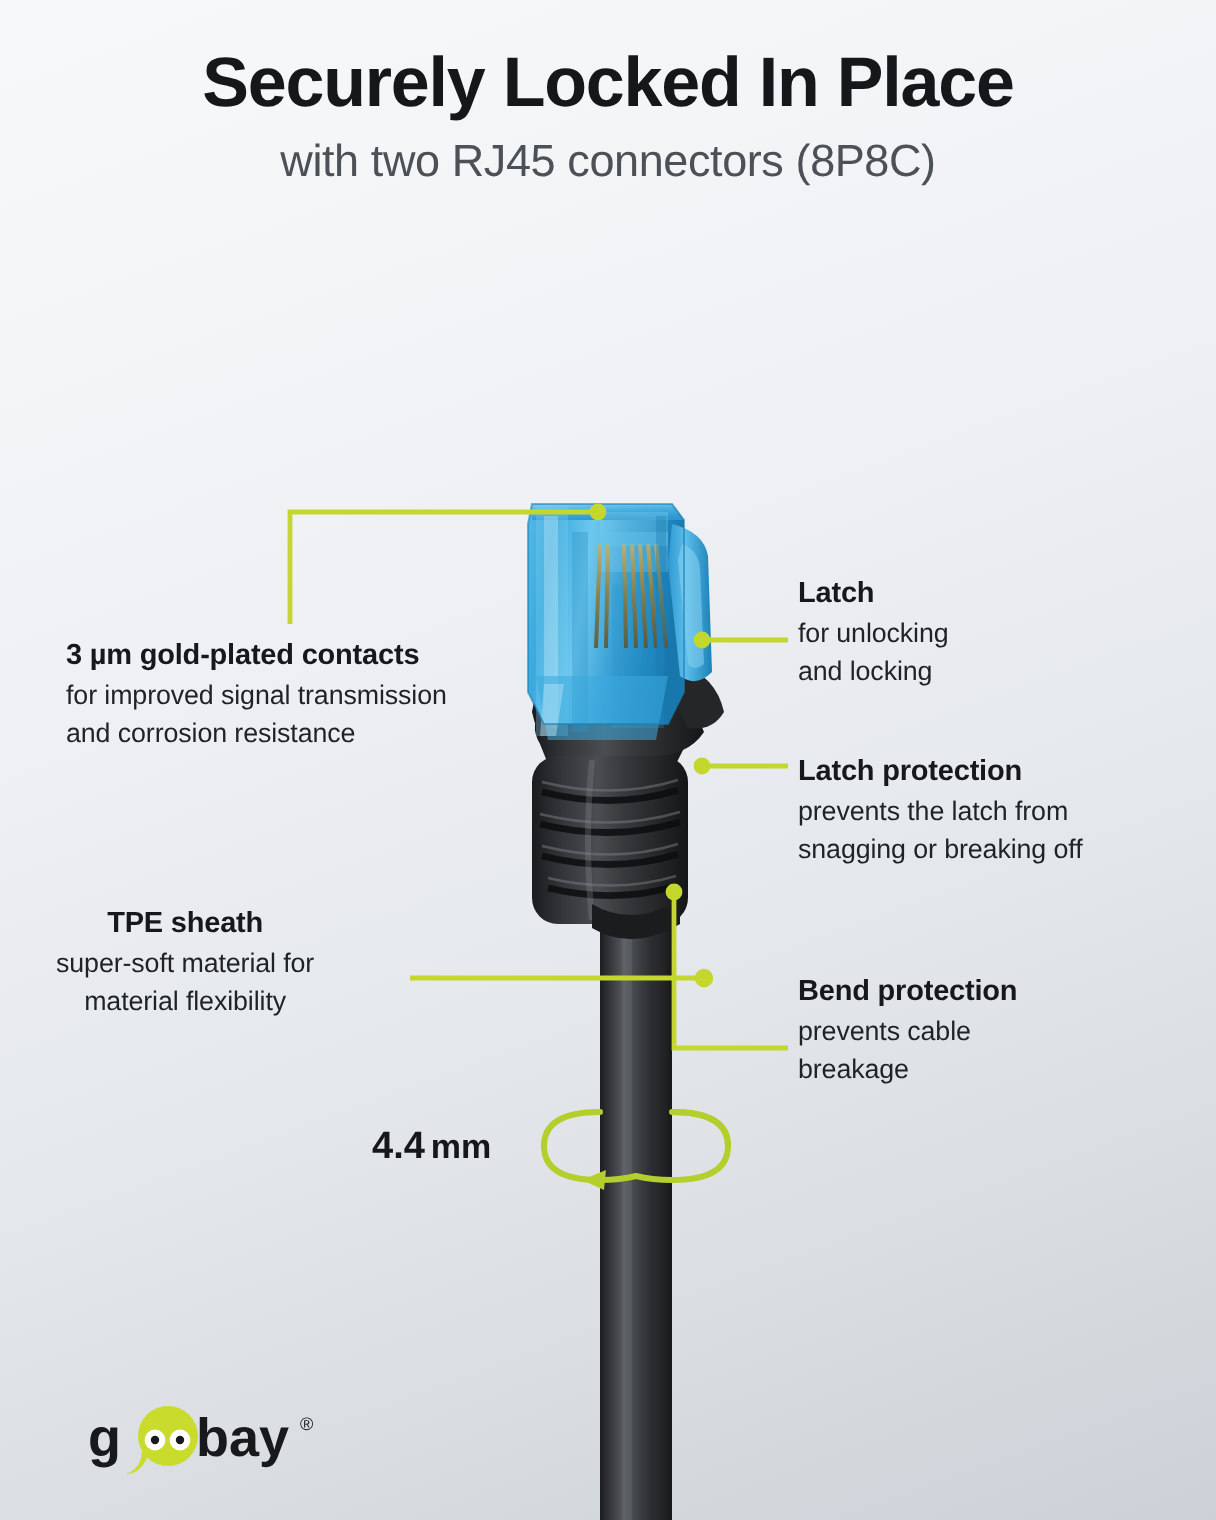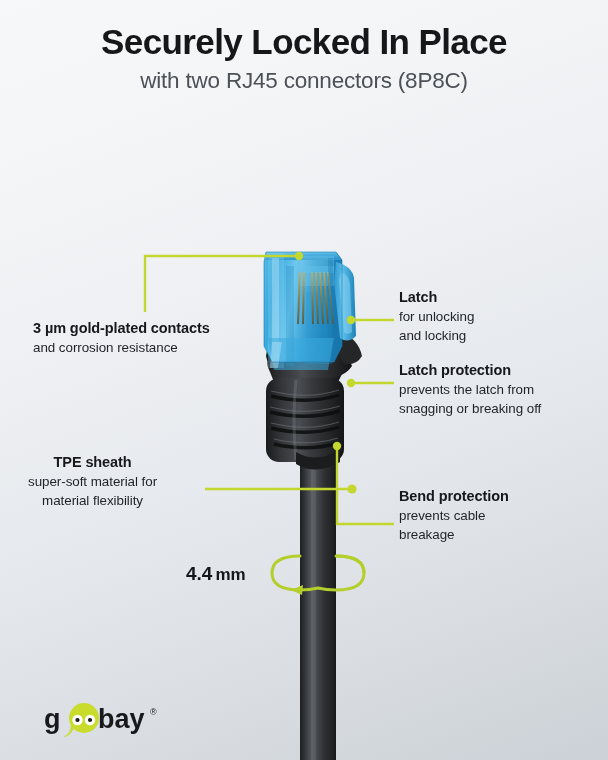--- a/index.html
+++ b/index.html
@@ -65,21 +65,21 @@
     font-weight: normal;
     color: #1f2226;
     line-height: 1.42;
     letter-spacing: -0.05px;
     white-space: nowrap;
   }
 
   #callout-contacts { left: 33px;  top: 318px; }
   #callout-sheath   { left: 28px;  top: 452px; text-align: center; }
   #callout-latch    { left: 399px; top: 287px; }
-  #callout-latchpro { left: 399px; top: 360px; }
+  #callout-latchpro { left: 399px; top: 376px; }
   #callout-bendpro  { left: 399px; top: 486px; }
 
   
   #diameter-label {
     position: absolute;
     left: 186px;
     top: 563px;
     font-size: 19px;
     font-weight: bold;
     color: #15171a;
@@ -265,20 +265,21 @@
                M336 556 q28 0 28 17 q0 17 -28 17 q-10 0 -18 -2" stroke="#b4ce2c" stroke-width="3" fill="none" stroke-linecap="round"></path>
       <path d="M364 573 q0 -17 -28 -17" stroke="#b4ce2c" stroke-width="3" fill="none"></path>
       <g>
         <path d="M291 590 l12 -5 l-1 10 z" fill="#b4ce2c"></path>
       </g>
     </g>
   </svg>
 
   <div class="callout" id="callout-contacts">
     <div class="co-title">3 µm gold-plated contacts</div>
+    <div class="co-line">for improved signal transmission</div>
     <div class="co-line">and corrosion resistance</div>
   </div>
 
   <div class="callout" id="callout-sheath">
     <div class="co-title">TPE sheath</div>
     <div class="co-line">super-soft material for</div>
     <div class="co-line">material flexibility</div>
   </div>
 
   <div class="callout" id="callout-latch">

